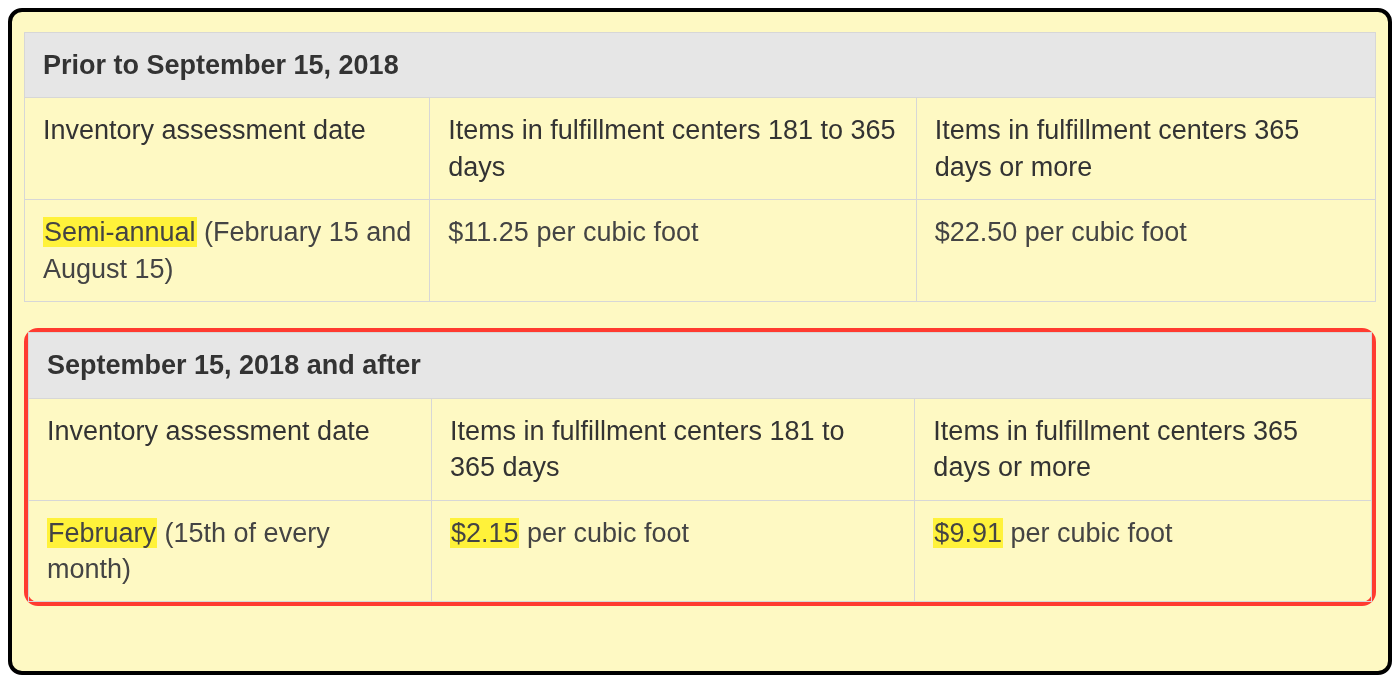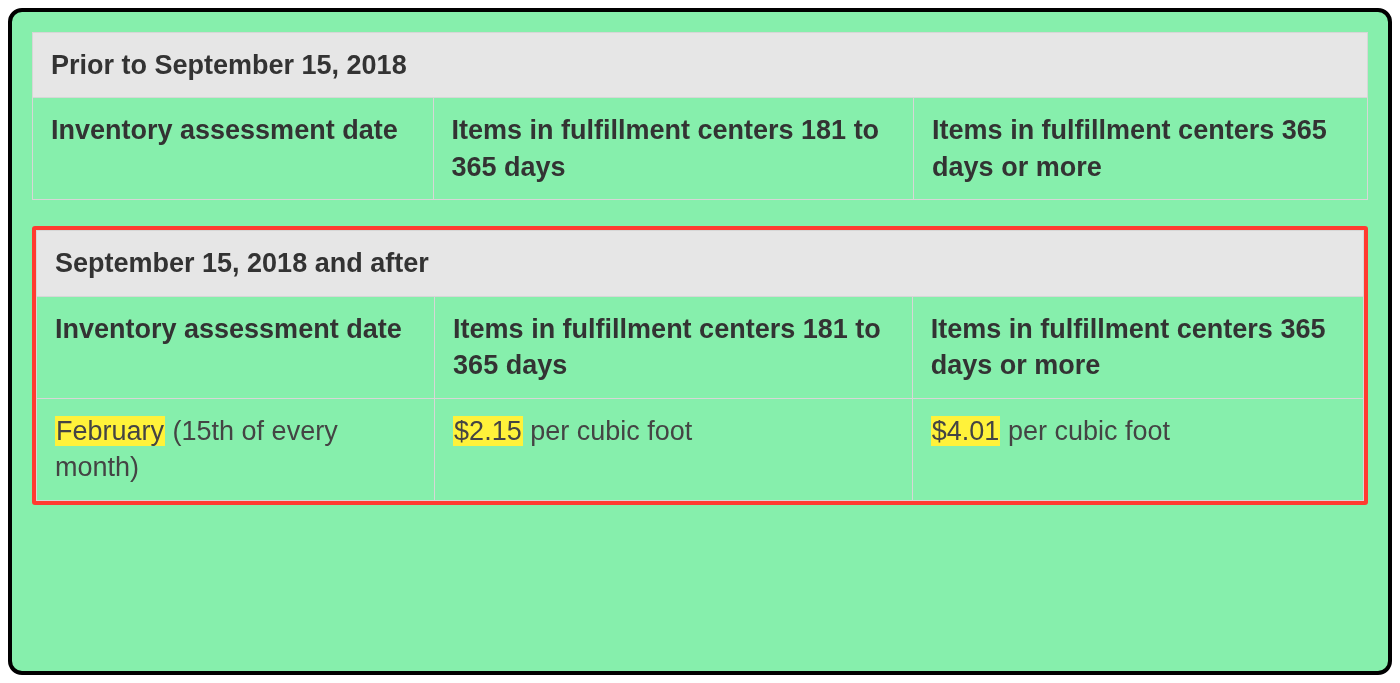--- a/index.html
+++ b/index.html
@@ -13,22 +13,22 @@
     font-family: "Helvetica Neue", Helvetica, Arial, sans-serif;
     background: #ffffff;
     color: #333333;
   }
   .frame {
     margin: 8px;
     width: 1384px;
     height: 667px;
     border: 4px solid #000000;
     border-radius: 14px;
-    padding: 20px 20px;
-    background: #86efac;
+    padding: 20px 12px;
+    background: #fef9c3;
   }
   table {
     width: 100%;
     border-collapse: collapse;
     table-layout: fixed;
     font-size: 27px;
     line-height: 1.35;
     color: #444444;
   }
   table + .table-wrap,
@@ -41,35 +41,35 @@
     text-align: left;
     vertical-align: top;
     font-weight: 400;
   }
   .title-row th {
     background: #e6e6e6;
     font-weight: 700;
     color: #333333;
   }
   .header-row th {
-    font-weight: 700;
+    font-weight: 400;
     color: #333333;
     margin-left: 15px;
   }
   .col-a { width: 30%; }
   .col-b { width: 36%; }
   .col-c { width: 34%; }
   mark {
     background: #fff23a;
     color: inherit;
     padding: 0 1px;
   }
   .table-wrap {
     border: 4px solid #ff3b30;
-    border-radius: 3px;
+    border-radius: 14px;
   }
   .table-wrap table {
     margin: 0;
   }
 </style>
 </head>
 <body>
 
 <div class="frame">
 
@@ -80,20 +80,31 @@
         <col class="col-c">
     </colgroup>
     <tbody>
         <tr class="title-row">
       <th colspan="3">Prior to September 15, 2018</th>
     </tr>
     <tr class="header-row">
       <th>Inventory assessment date</th>
       <th>Items in fulfillment centers 181 to 365 days</th>
       <th>Items in fulfillment centers 365 days or more</th>
+    </tr>
+    <tr>
+      <td>
+        <mark>Semi-annual</mark><span> (February 15 and August 15)</span>
+      </td>
+      <td>
+        <span>$11.25 per cubic foot</span>
+      </td>
+      <td>
+        <span>$22.50 per cubic foot</span>
+      </td>
     </tr>
   </tbody>
     </table>
 
   <div class="table-wrap">
     <table>
       <colgroup>
         <col class="col-a">
           <col class="col-b">
           <col class="col-c">
@@ -108,20 +119,20 @@
         <th>Items in fulfillment centers 365 days or more</th>
       </tr>
       <tr>
         <td>
           <mark>February</mark><span> (15th of every month)</span>
         </td>
         <td>
           <mark>$2.15</mark><span> per cubic foot</span>
         </td>
         <td>
-          <mark>$4.01</mark><span> per cubic foot</span>
+          <mark>$9.91</mark><span> per cubic foot</span>
         </td>
       </tr>
     </tbody>
       </table>
   </div>
 
 </div>
 
 </body></html>

